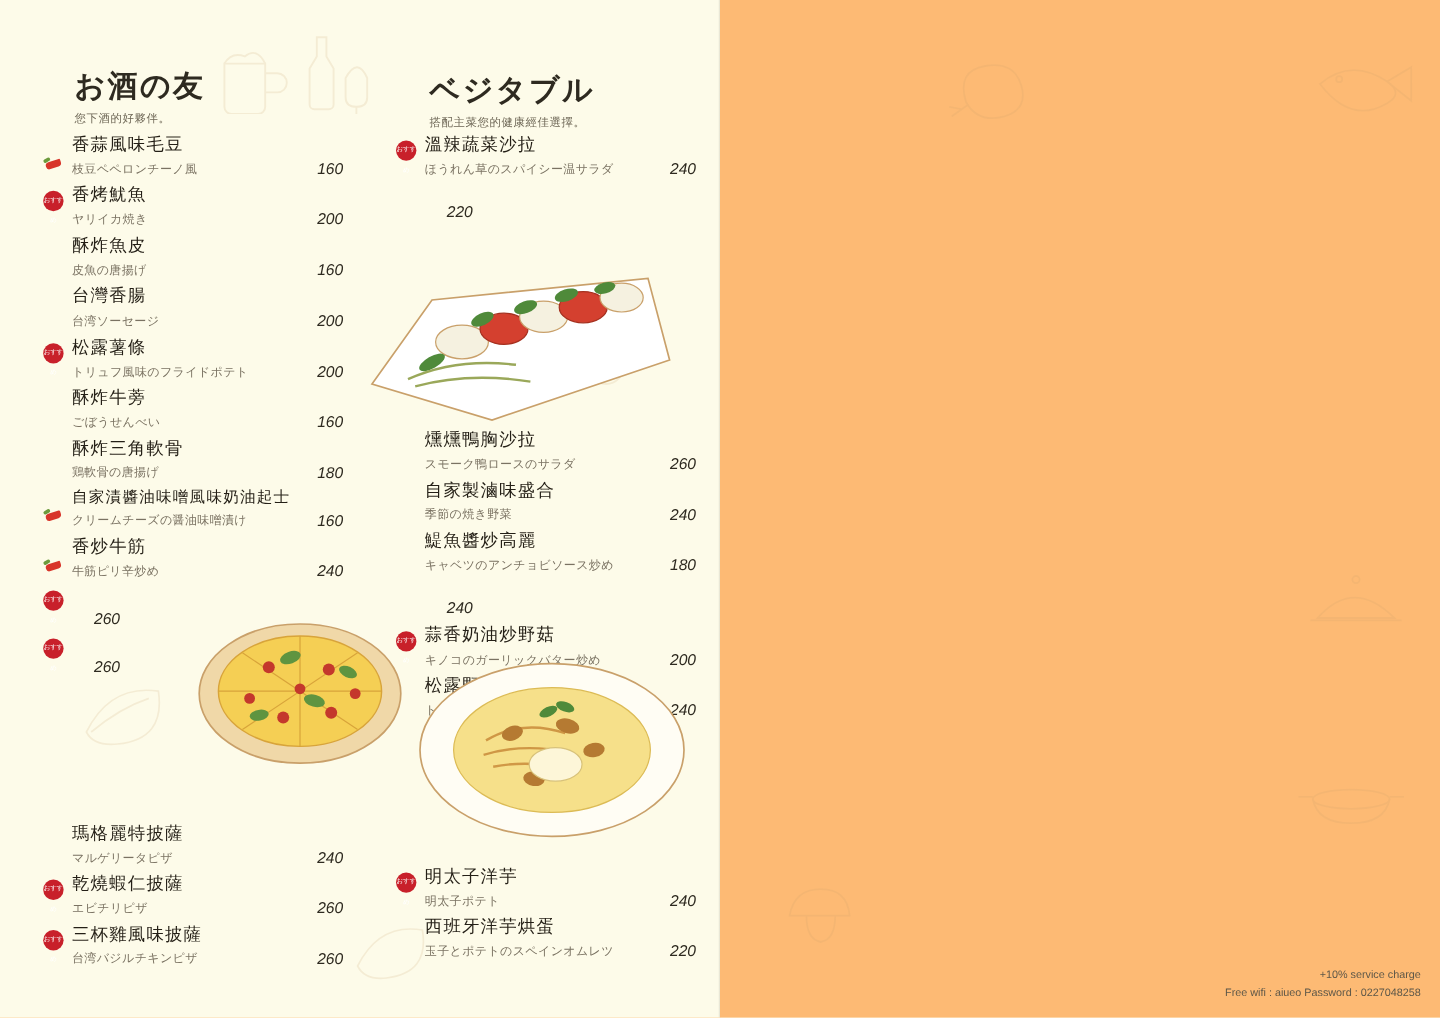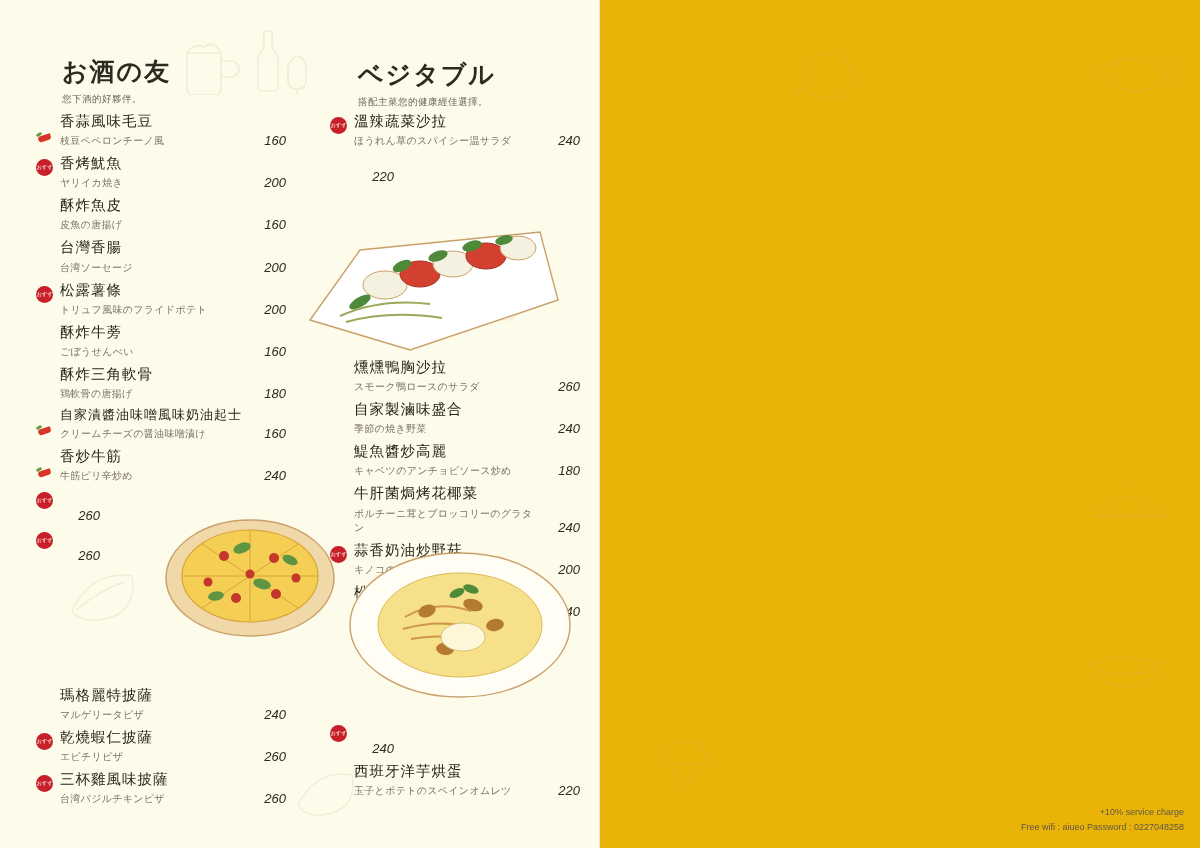--- a/index.html
+++ b/index.html
@@ -9,21 +9,21 @@
     font-family:"Liberation Sans", sans-serif;
     overflow:hidden;
     position:relative;
   }
   .page{
     position:absolute;inset:0;
     display:flex;
   }
   .half{position:relative;width:600px;height:848px;box-sizing:border-box;}
   .half.left{background:#fdfbe9;}
-  .half.right{background:#eab308;}
+  .half.right{background:#fdba74;}
   .spine{
     position:absolute;left:599px;top:0;width:2px;height:848px;
     background:linear-gradient(to right,rgba(0,0,0,0.10),rgba(0,0,0,0.03));
   }
   
   .sec-title{
     font-family:"DejaVu Sans", sans-serif;
     font-size:25px;font-weight:700;color:#2e2a20;letter-spacing:2px;
     white-space:nowrap;
   }
@@ -319,24 +319,20 @@
       <div class="item">
         <div class="tagcol"></div>
         <div class="namecol">
             <div class="nm">鯷魚醬炒高麗</div>
             <div class="jp">キャベツのアンチョビソース炒め</div>
           </div>
         <div class="pricecol">180</div>
       </div>
       <div class="item">
         <div class="tagcol"></div>
-        <div class="namecol">
-            <div class="nm">牛肝菌焗烤花椰菜</div>
-            <div class="jp">ポルチーニ茸とブロッコリーのグラタン</div>
-          </div>
         <div class="pricecol">240</div>
       </div>
       <div class="item">
         <div class="tagcol"><span class="badge">おすすめ</span></div>
         <div class="namecol">
             <div class="nm">蒜香奶油炒野菇</div>
             <div class="jp">キノコのガーリックバター炒め</div>
           </div>
         <div class="pricecol">200</div>
       </div>
@@ -369,20 +365,24 @@
         <g fill="#4f8a3a">
           <ellipse cx="112" cy="48" rx="8" ry="4" transform="rotate(-25 112 48)"></ellipse>
           <ellipse cx="126" cy="44" rx="8" ry="4" transform="rotate(20 126 44)"></ellipse>
         </g>
       </g>
     </svg>
 
     <div class="items" style="left:330px;top:722px;width:250px;">
       <div class="item">
         <div class="tagcol"><span class="badge">おすすめ</span></div>
+        <div class="namecol">
+            <div class="nm">明太子洋芋</div>
+            <div class="jp">明太子ポテト</div>
+          </div>
         <div class="pricecol">240</div>
       </div>
       <div class="item">
         <div class="tagcol"></div>
         <div class="namecol">
             <div class="nm">西班牙洋芋烘蛋</div>
             <div class="jp">玉子とポテトのスペインオムレツ</div>
           </div>
         <div class="pricecol">220</div>
       </div>

